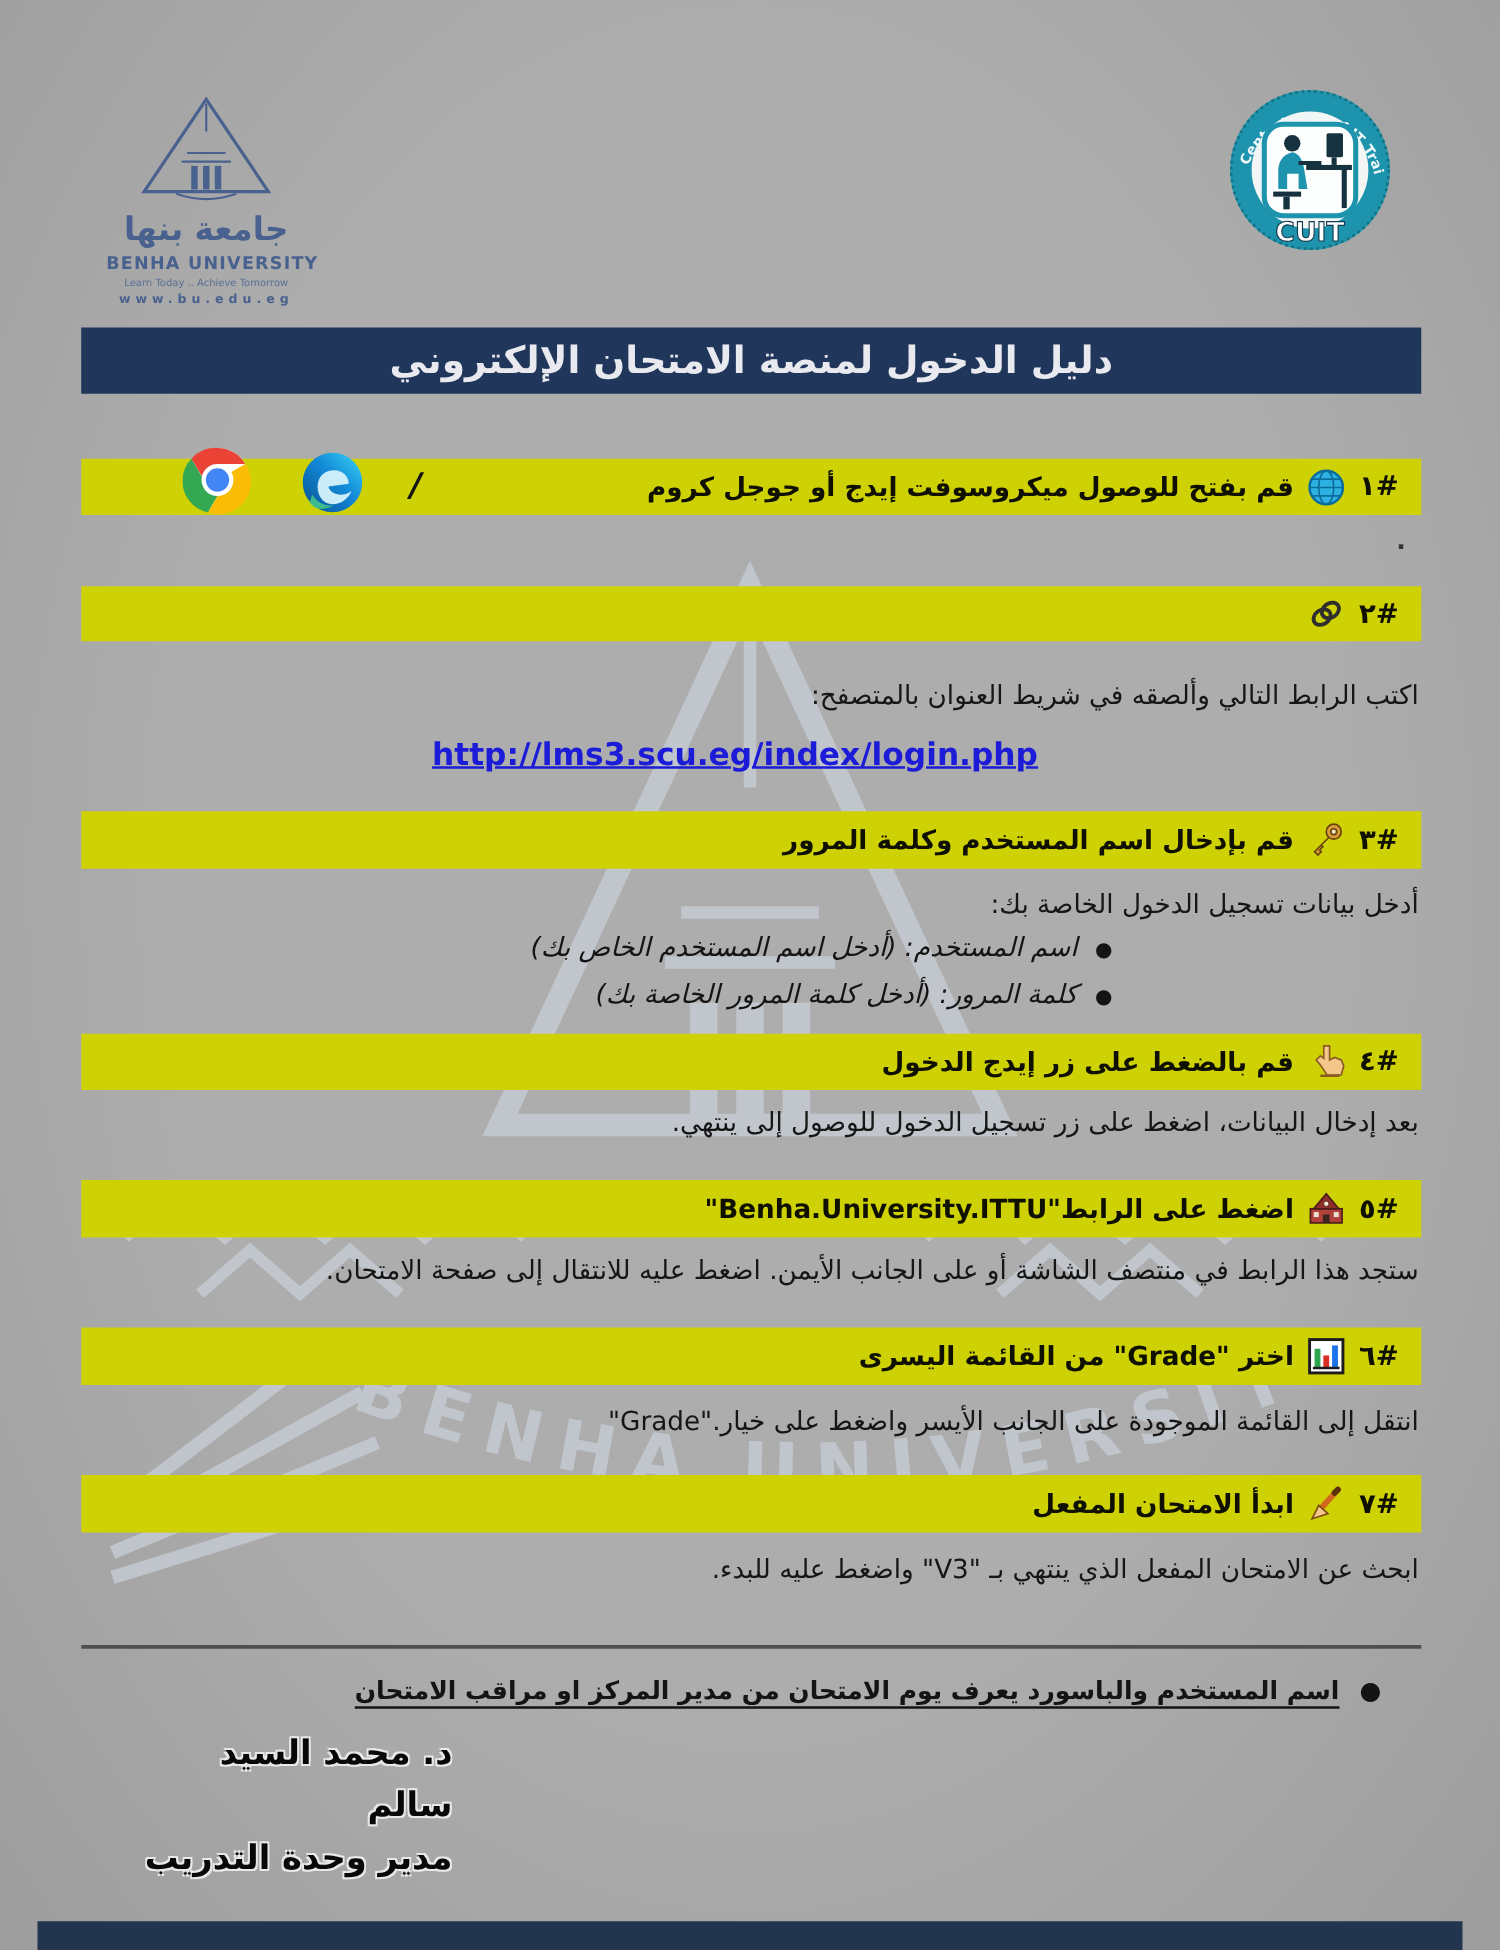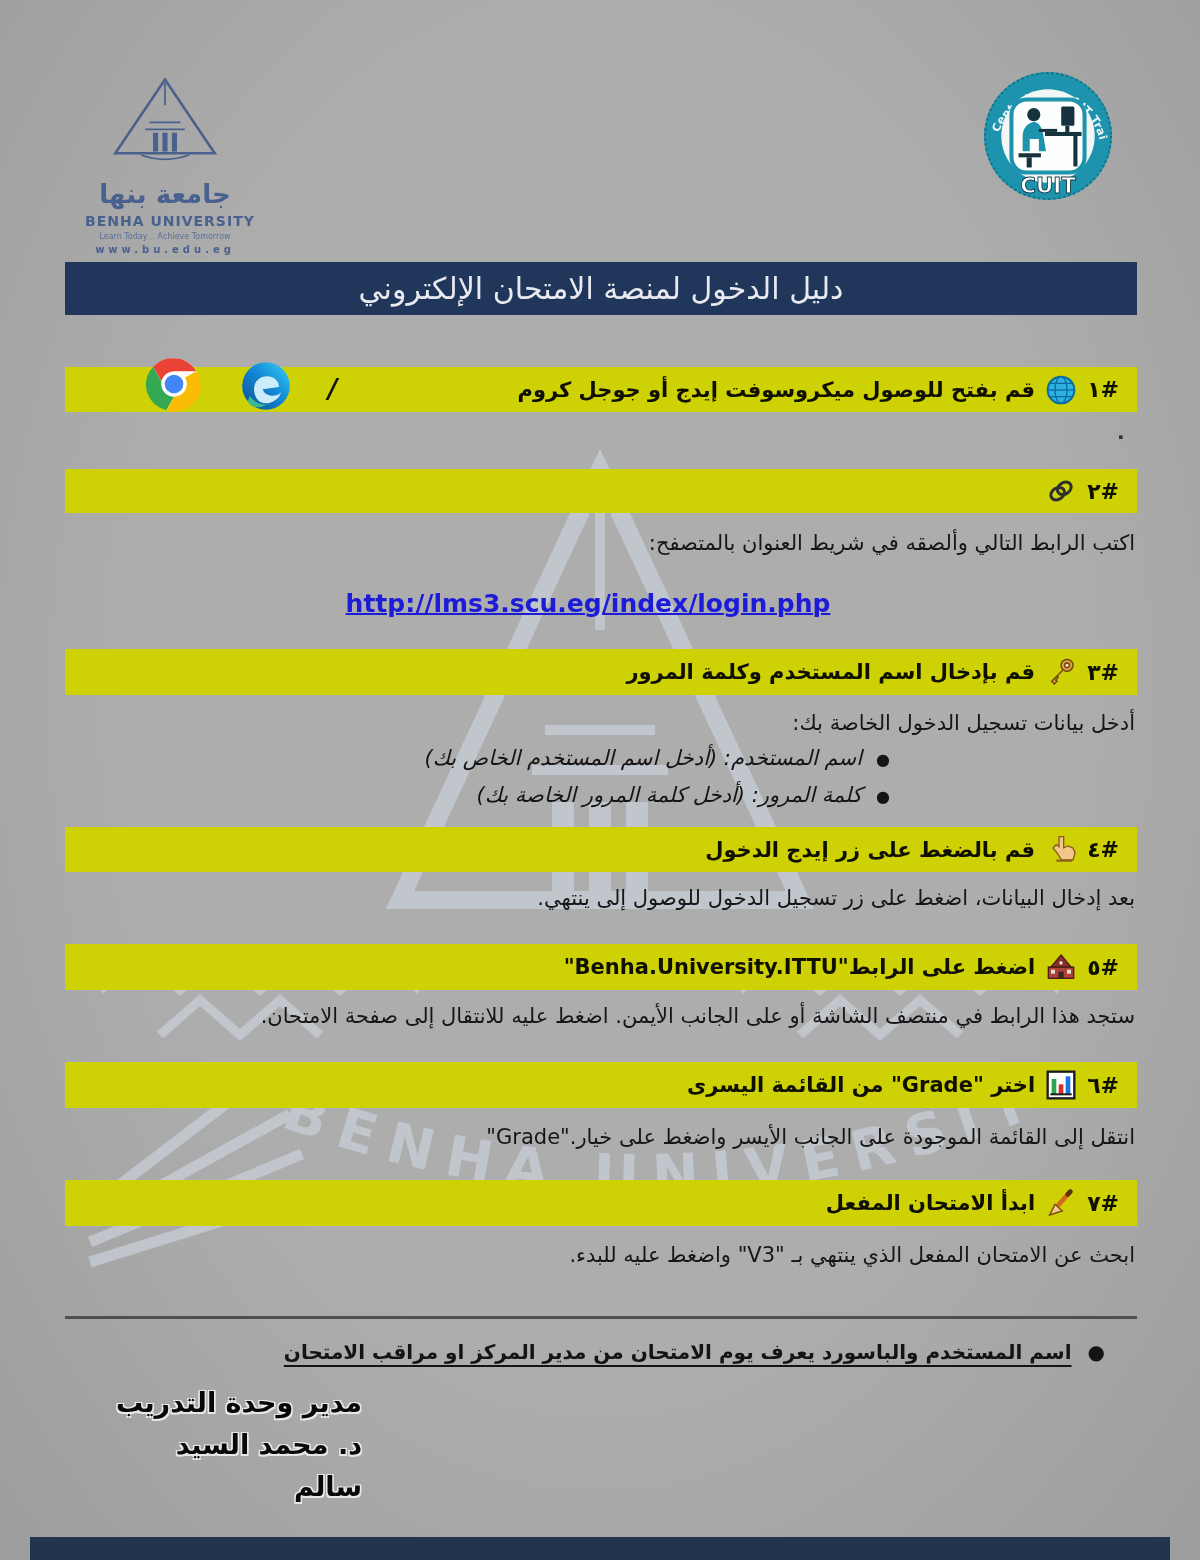--- a/index.html
+++ b/index.html
@@ -6,30 +6,30 @@
   body{font-family:"DejaVu Sans",sans-serif;}
   #page{
     position:relative;width:1200px;height:1560px;overflow:hidden;
     background:radial-gradient(ellipse at 50% 45%, #adadad 55%, #9d9d9d 100%);
     color:#141414;
   }
   
   #watermark{position:absolute;left:40px;top:430px;width:1120px;height:900px;opacity:.78;pointer-events:none;}
   
   .benha-logo{position:absolute;left:85px;top:76px;width:160px;text-align:center;color:#49618e;}
-  .benha-logo .ar{font-size:26px;font-weight:bold;line-height:1.1;margin-top:14px;}
+  .benha-logo .ar{font-size:26px;font-weight:bold;line-height:1.1;margin-top:4px;}
   .benha-logo .en{font-size:14px;font-weight:bold;letter-spacing:1px;margin-top:4px;white-space:nowrap;}
   .benha-logo .tag{font-size:8px;margin-top:3px;color:#5a6f96;white-space:nowrap;}
   .benha-logo .web{font-size:10px;font-weight:bold;letter-spacing:4px;margin-top:3px;white-space:nowrap;}
   .cuit-logo{position:absolute;left:982px;top:70px;width:132px;height:132px;}
   
   .title-bar{
     position:absolute;left:65px;top:262px;width:1072px;height:53px;
     background:#20365a;color:#e9eaf0;display:flex;align-items:center;justify-content:center;
-    font-size:30px;font-weight:normal;
+    font-size:30px;font-weight:bold;
   }
   
   .bar{
     position:absolute;left:65px;width:1072px;height:45px;background:#ced104;
     display:flex;direction:rtl;align-items:center;gap:10px;
     padding:0 18px;box-sizing:border-box;
     font-weight:bold;font-size:21px;color:#101000;
   }
   .bar .num{font-size:22px;}
   .bar-icon{width:32px;height:32px;display:inline-flex;flex:0 0 auto;}
@@ -173,21 +173,21 @@
     <span class="num">#٢</span>
     <span class="bar-icon">
       <svg viewBox="0 0 48 48">
         <g fill="none" stroke="#2e2e2e" stroke-width="4.5">
           <ellipse cx="19" cy="28" rx="11" ry="8.5" transform="rotate(-35 19 28)"></ellipse>
           <ellipse cx="29" cy="20" rx="11" ry="8.5" transform="rotate(-35 29 20)"></ellipse>
         </g>
       </svg>
     </span>
   </div>
-  <div class="para" style="top:531px">اكتب الرابط التالي وألصقه في شريط العنوان بالمتصفح:</div>
+  <div class="para" style="top:544px">اكتب الرابط التالي وألصقه في شريط العنوان بالمتصفح:</div>
   <div class="link-line">
     <a href="#">http://lms3.scu.eg/index/login.php</a>
   </div>
 
   <div class="bar" style="top:649px;height:46px">
     <span class="num">#٣</span>
     <span class="bar-icon">
       <svg viewBox="0 0 48 48">
         <g stroke="#6b4308" stroke-width="2">
           <circle cx="33" cy="14" r="9" fill="#d89c3e"></circle>
@@ -261,18 +261,18 @@
     <span>ابدأ الامتحان المفعل</span>
   </div>
   <div class="para" style="top:1243px">ابحث عن الامتحان المفعل الذي ينتهي بـ "V3" واضغط عليه للبدء.</div>
 
   <div class="divider"></div>
   <div class="note">
     <span>●</span>
     <span class="note-text">اسم المستخدم والباسورد يعرف يوم الامتحان من مدير المركز او مراقب الامتحان</span>
   </div>
   <div class="signature">
+    <div>د. محمد السيد سالم</div>
     <div>مدير وحدة التدريب</div>
-    <div>د. محمد السيد سالم</div>
   </div>
   <div class="bottom-bar"></div>
 
 </div>
 
 </body></html>

